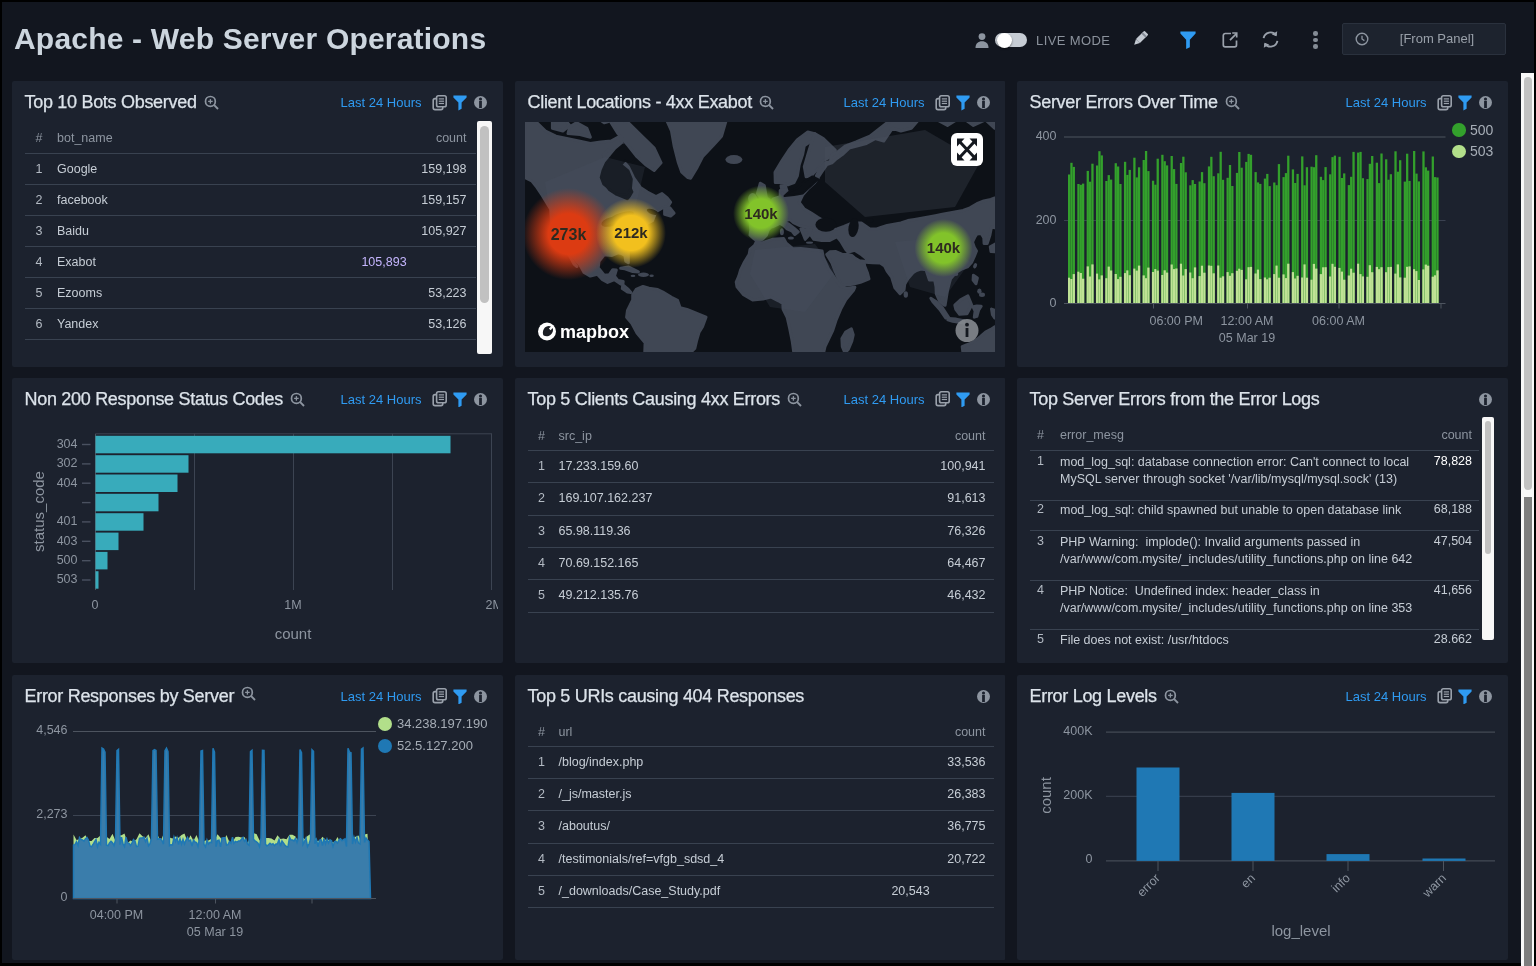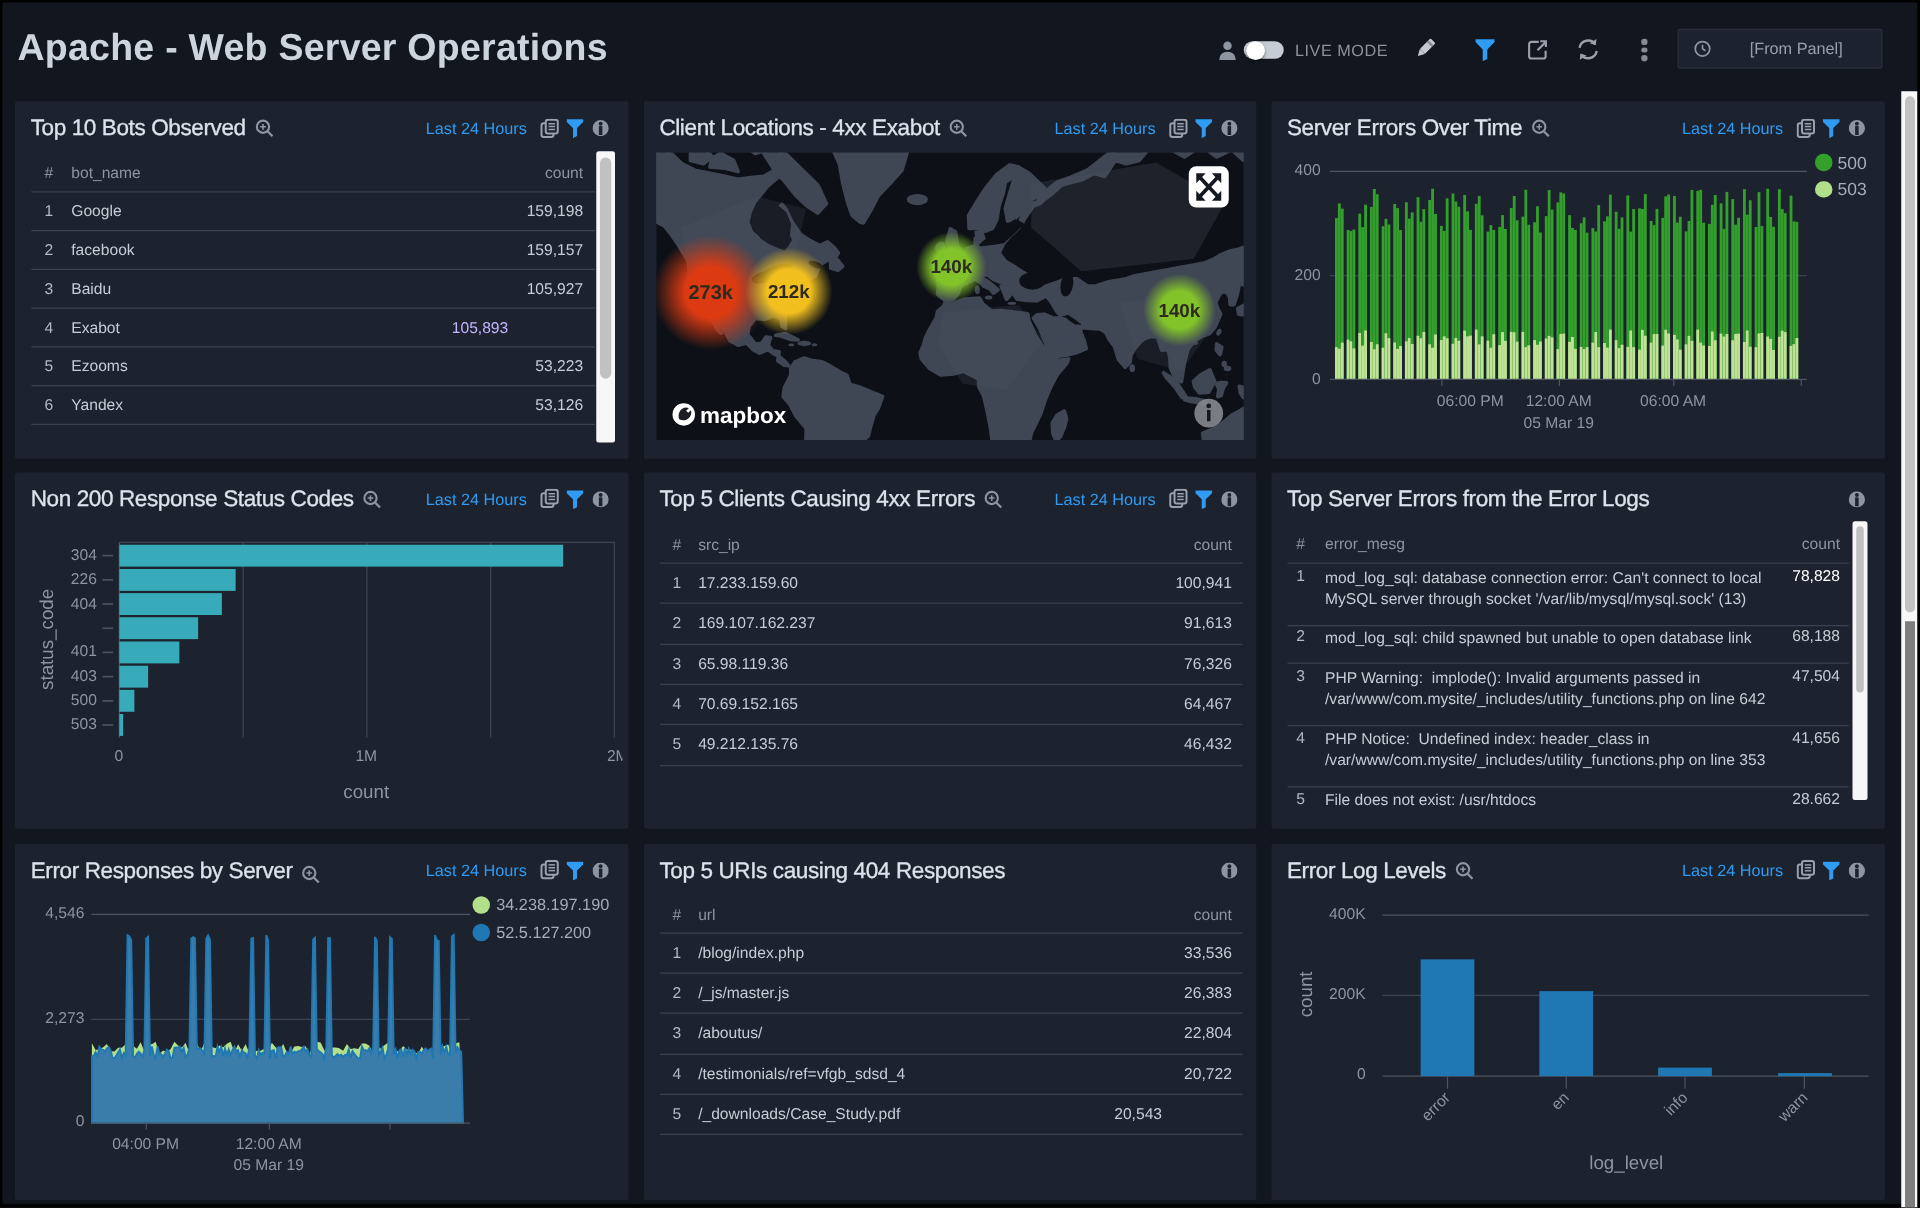--- a/index.html
+++ b/index.html
@@ -563,21 +563,21 @@
     <rect x="83.5" y="135.2" width="48" height="17.5" fill="#38abbb"></rect>
     <line x1="70" y1="143.9" x2="78.5" y2="143.9" stroke="#4a5160" stroke-width="1.4"></line>
     <rect x="83.5" y="154.6" width="23" height="17.5" fill="#38abbb"></rect>
     <line x1="70" y1="163.3" x2="78.5" y2="163.3" stroke="#4a5160" stroke-width="1.4"></line>
     <rect x="83.5" y="173.9" width="12" height="17.5" fill="#38abbb"></rect>
     <line x1="70" y1="182.7" x2="78.5" y2="182.7" stroke="#4a5160" stroke-width="1.4"></line>
     <rect x="83.5" y="193.2" width="3" height="17.5" fill="#38abbb"></rect>
     <line x1="70" y1="202.0" x2="78.5" y2="202.0" stroke="#4a5160" stroke-width="1.4"></line>
   </svg>
 <div style="position:absolute;left:39.5px;top:437.0px;width:38px;text-align:right;font:12.5px 'Liberation Sans',sans-serif;color:#8d95a0">304</div>
-<div style="position:absolute;left:39.5px;top:456.35px;width:38px;text-align:right;font:12.5px 'Liberation Sans',sans-serif;color:#8d95a0">226</div>
+<div style="position:absolute;left:39.5px;top:456.35px;width:38px;text-align:right;font:12.5px 'Liberation Sans',sans-serif;color:#8d95a0">302</div>
 <div style="position:absolute;left:39.5px;top:475.7px;width:38px;text-align:right;font:12.5px 'Liberation Sans',sans-serif;color:#8d95a0">404</div>
 <div style="position:absolute;left:39.5px;top:514.4px;width:38px;text-align:right;font:12.5px 'Liberation Sans',sans-serif;color:#8d95a0">401</div>
 <div style="position:absolute;left:39.5px;top:533.75px;width:38px;text-align:right;font:12.5px 'Liberation Sans',sans-serif;color:#8d95a0">403</div>
 <div style="position:absolute;left:39.5px;top:553.1px;width:38px;text-align:right;font:12.5px 'Liberation Sans',sans-serif;color:#8d95a0">500</div>
 <div style="position:absolute;left:39.5px;top:572.45px;width:38px;text-align:right;font:12.5px 'Liberation Sans',sans-serif;color:#8d95a0">503</div>
 <div style="position:absolute;left:85.0px;top:598.0px;width:20px;text-align:center;font:12.5px 'Liberation Sans',sans-serif;color:#8d95a0">0</div>
 <div style="position:absolute;left:278.0px;top:598.0px;width:30px;text-align:center;font:12.5px 'Liberation Sans',sans-serif;color:#8d95a0">1M</div>
 <div style="position:absolute;left:485.5px;top:598.0px;width:12px;font:12.5px 'Liberation Sans',sans-serif;color:#8d95a0;overflow:hidden">2M</div>
 <div style="position:absolute;left:253.0px;top:624.5px;width:80px;text-align:center;font:15px 'Liberation Sans',sans-serif;color:#8d95a0">count</div>
 <div style="position:absolute;left:-7.5px;top:502.5px;width:90px;text-align:center;font:15px 'Liberation Sans',sans-serif;color:#8d95a0;transform:rotate(-90deg)">status_code</div>
@@ -656,21 +656,21 @@
 <div style="position:absolute;left:1060.0px;top:533.5px;width:345px;font:12.5px 'Liberation Sans',sans-serif;color:#c6cdd5;line-height:17px;white-space:nowrap">PHP Warning:&nbsp; implode(): Invalid arguments passed in<br>/var/www/com.mysite/_includes/utility_functions.php on line 642</div>
 <div style="position:absolute;left:1322.0px;top:533.5px;width:150px;text-align:right;font:12.5px 'Liberation Sans',sans-serif;color:#c6cdd5">47,504</div>
 <div style="position:absolute;left:1037.0px;top:583.0px;font:12.5px 'Liberation Sans',sans-serif;color:#b3bac3">4</div>
 <div style="position:absolute;left:1060.0px;top:583.0px;width:345px;font:12.5px 'Liberation Sans',sans-serif;color:#c6cdd5;line-height:17px;white-space:nowrap">PHP Notice:&nbsp; Undefined index: header_class in<br>/var/www/com.mysite/_includes/utility_functions.php on line 353</div>
 <div style="position:absolute;left:1322.0px;top:583.0px;width:150px;text-align:right;font:12.5px 'Liberation Sans',sans-serif;color:#c6cdd5">41,656</div>
 <div style="position:absolute;left:1037.0px;top:632.0px;font:12.5px 'Liberation Sans',sans-serif;color:#b3bac3">5</div>
 <div style="position:absolute;left:1060.0px;top:632.0px;width:345px;font:12.5px 'Liberation Sans',sans-serif;color:#c6cdd5;line-height:17px;white-space:nowrap">File does not exist: /usr/htdocs</div>
 <div style="position:absolute;left:1322.0px;top:632.0px;width:150px;text-align:right;font:12.5px 'Liberation Sans',sans-serif;color:#c6cdd5">28.662</div>
 <div style="position:absolute;left:1481.5px;top:417.0px;width:12.5px;height:223px;background:#f7f7f7;border-radius:2px"></div>
 <div style="position:absolute;left:1484.5px;top:421.0px;width:6.5px;height:133px;background:#c1c1c1;border-radius:3.25px"></div>
-<div style="position:absolute;left:24.5px;top:685.5px;display:flex;align-items:flex-end;font:18px 'Liberation Sans',sans-serif;color:#dce3ea;white-space:nowrap;letter-spacing:-0.3px">
+<div style="position:absolute;left:24.5px;top:685.5px;display:flex;align-items:flex-start;font:18px 'Liberation Sans',sans-serif;color:#dce3ea;white-space:nowrap;letter-spacing:-0.3px">
     <span style="-webkit-text-stroke:0.25px #dce3ea">Error Responses by Server</span>
     <svg style="margin-left:7px" width="15" height="15" viewBox="0 0 15 15">
       <circle cx="6.4" cy="6.4" r="4.9" fill="none" stroke="#8d95a0" stroke-width="1.7"></circle>
       <line x1="10.2" y1="10.2" x2="14" y2="14" stroke="#8d95a0" stroke-width="1.9"></line>
       <line x1="4.1" y1="6.4" x2="8.7" y2="6.4" stroke="#8d95a0" stroke-width="1.3"></line>
       <line x1="6.4" y1="4.1" x2="6.4" y2="8.7" stroke="#8d95a0" stroke-width="1.3"></line>
     </svg>
   </div>
 <div style="position:absolute;left:321.5px;top:688.5px;width:100px;font:13px 'Liberation Sans',sans-serif;color:#2f9bf2;text-align:right;white-space:nowrap">Last 24 Hours</div>
 <svg style="position:absolute;left:431.5px;top:688.0px" width="16" height="16" viewBox="0 0 16 16">
@@ -723,21 +723,21 @@
 <div style="position:absolute;left:538.0px;top:755.0px;font:12.5px 'Liberation Sans',sans-serif;color:#b3bac3">1</div>
 <div style="position:absolute;left:558.5px;top:755.0px;font:12.5px 'Liberation Sans',sans-serif;color:#c6cdd5">/blog/index.php</div>
 <div style="position:absolute;left:835.5px;top:755.0px;width:150px;text-align:right;font:12.5px 'Liberation Sans',sans-serif;color:#c6cdd5">33,536</div>
 <div style="position:absolute;left:527.5px;top:778.2px;width:466px;height:1px;background:#394250"></div>
 <div style="position:absolute;left:538.0px;top:787.2px;font:12.5px 'Liberation Sans',sans-serif;color:#b3bac3">2</div>
 <div style="position:absolute;left:558.5px;top:787.2px;font:12.5px 'Liberation Sans',sans-serif;color:#c6cdd5">/_js/master.js</div>
 <div style="position:absolute;left:835.5px;top:787.2px;width:150px;text-align:right;font:12.5px 'Liberation Sans',sans-serif;color:#c6cdd5">26,383</div>
 <div style="position:absolute;left:527.5px;top:810.4px;width:466px;height:1px;background:#394250"></div>
 <div style="position:absolute;left:538.0px;top:819.4px;font:12.5px 'Liberation Sans',sans-serif;color:#b3bac3">3</div>
 <div style="position:absolute;left:558.5px;top:819.4px;font:12.5px 'Liberation Sans',sans-serif;color:#c6cdd5">/aboutus/</div>
-<div style="position:absolute;left:835.5px;top:819.4px;width:150px;text-align:right;font:12.5px 'Liberation Sans',sans-serif;color:#c6cdd5">22,804</div>
+<div style="position:absolute;left:835.5px;top:819.4px;width:150px;text-align:right;font:12.5px 'Liberation Sans',sans-serif;color:#c6cdd5">36,775</div>
 <div style="position:absolute;left:527.5px;top:842.6px;width:466px;height:1px;background:#394250"></div>
 <div style="position:absolute;left:538.0px;top:851.6px;font:12.5px 'Liberation Sans',sans-serif;color:#b3bac3">4</div>
 <div style="position:absolute;left:558.5px;top:851.6px;font:12.5px 'Liberation Sans',sans-serif;color:#c6cdd5">/testimonials/ref=vfgb_sdsd_4</div>
 <div style="position:absolute;left:835.5px;top:851.6px;width:150px;text-align:right;font:12.5px 'Liberation Sans',sans-serif;color:#c6cdd5">20,722</div>
 <div style="position:absolute;left:527.5px;top:874.8px;width:466px;height:1px;background:#394250"></div>
 <div style="position:absolute;left:538.0px;top:883.8px;font:12.5px 'Liberation Sans',sans-serif;color:#b3bac3">5</div>
 <div style="position:absolute;left:558.5px;top:883.8px;font:12.5px 'Liberation Sans',sans-serif;color:#c6cdd5">/_downloads/Case_Study.pdf</div>
 <div style="position:absolute;left:835.5px;top:883.8px;width:150px;text-align:center;font:12.5px 'Liberation Sans',sans-serif;color:#c6cdd5">20,543</div>
 <div style="position:absolute;left:527.5px;top:907.0px;width:466px;height:1px;background:#394250"></div>
 <div style="position:absolute;left:1029.5px;top:685.5px;display:flex;align-items:center;font:18px 'Liberation Sans',sans-serif;color:#dce3ea;white-space:nowrap;letter-spacing:-0.3px">

